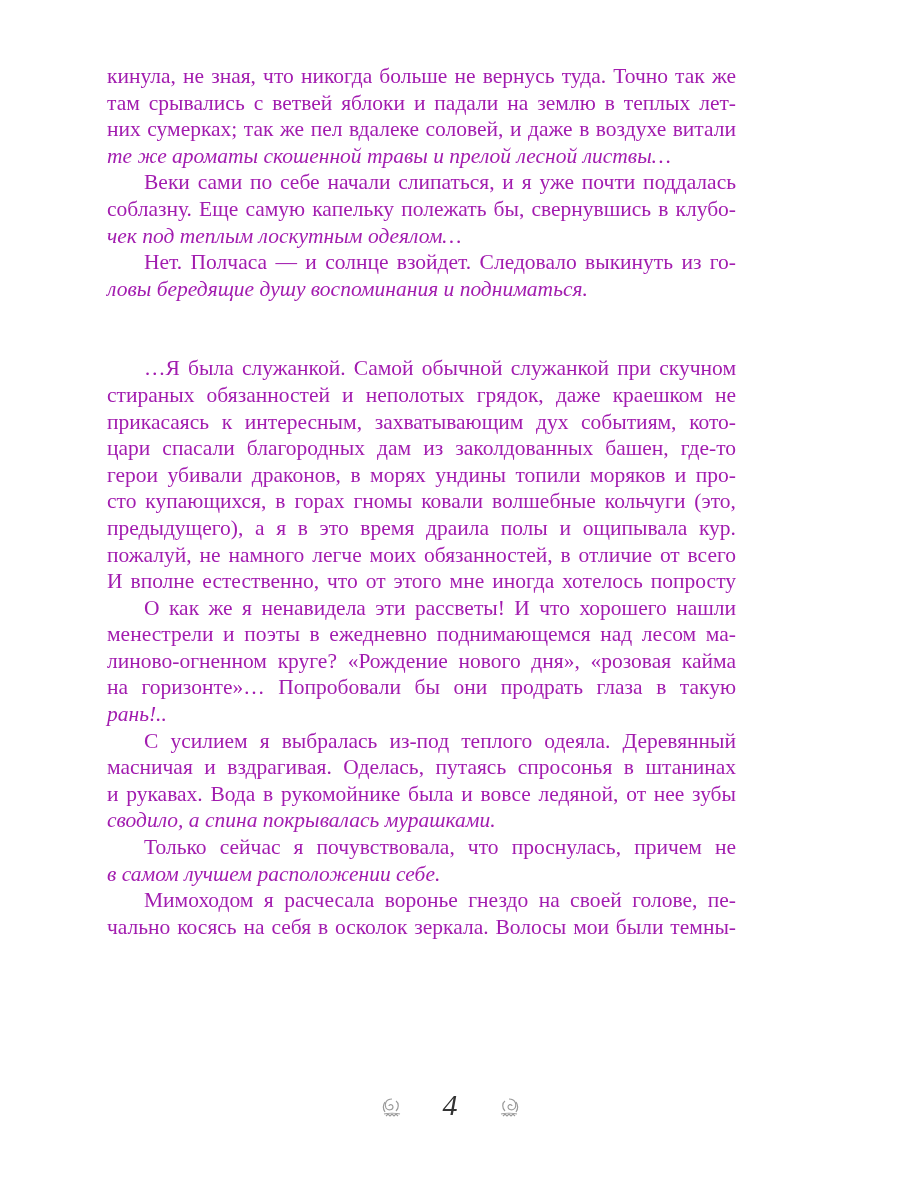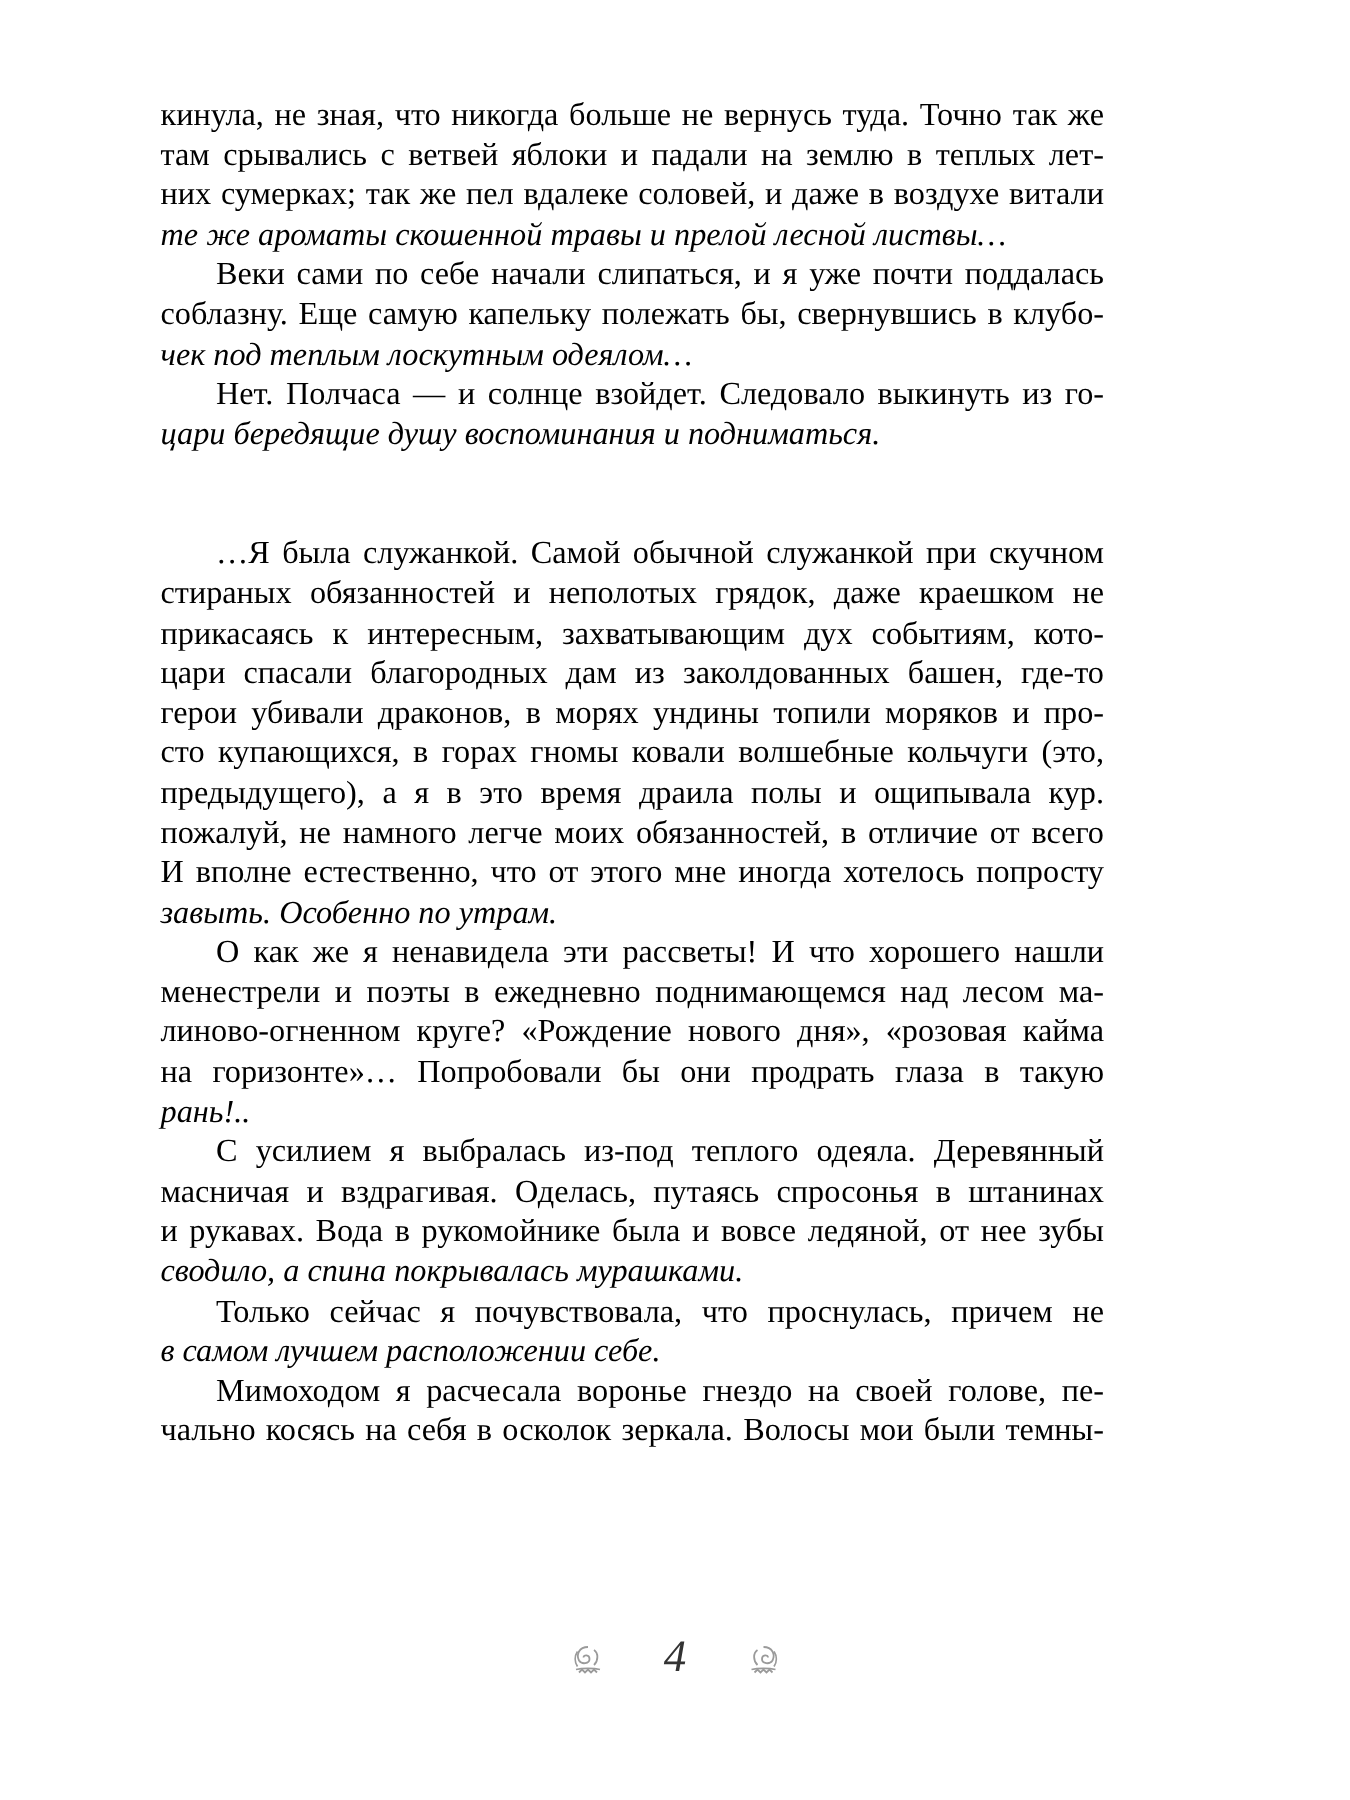--- a/index.html
+++ b/index.html
@@ -14,21 +14,21 @@
       overflow: hidden;
     }
     .page {
       position: absolute;
       left: 107px;
       top: 63px;
       width: 629px;
       font-family: "Liberation Serif", "DejaVu Serif", serif;
       font-size: 21.5px;
       line-height: 26.6px;
-      color: #000000;
+      color: #a21caf;
       text-align: justify;
       hyphens: manual;
     }
     .line {
       display: block;
       height: 26.6px;
       white-space: nowrap;
       text-align: justify;
       text-align-last: justify;
     }
@@ -75,36 +75,35 @@
     <span class="line">них сумерках; так же пел вдалеке соловей, и даже в воздухе витали</span>
     <span class="line last">те же ароматы скошенной травы и прелой лесной листвы…</span>
   </div>
   <div>
     <span class="line indent">Веки сами по себе начали слипаться, и я уже почти поддалась</span>
     <span class="line">соблазну. Еще самую капельку полежать бы, свернувшись в клубо-</span>
     <span class="line last">чек под теплым лоскутным одеялом…</span>
   </div>
   <div>
     <span class="line indent">Нет. Полчаса — и солнце взойдет. Следовало выкинуть из го-</span>
-    <span class="line last">цари бередящие душу воспоминания и подниматься.</span>
+    <span class="line last">ловы бередящие душу воспоминания и подниматься.</span>
   </div>
 
   <div class="gap"></div>
 
   <div>
     <span class="line indent">…Я была служанкой. Самой обычной служанкой при скучном</span>
     <span class="line">стираных обязанностей и неполотых грядок, даже краешком не</span>
     <span class="line">прикасаясь к интересным, захватывающим дух событиям, кото-</span>
     <span class="line">цари спасали благородных дам из заколдованных башен, где-то</span>
     <span class="line">герои убивали драконов, в морях ундины топили моряков и про-</span>
     <span class="line">сто купающихся, в горах гномы ковали волшебные кольчуги (это,</span>
     <span class="line">предыдущего), а я в это время драила полы и ощипывала кур.</span>
     <span class="line">пожалуй, не намного легче моих обязанностей, в отличие от всего</span>
     <span class="line">И вполне естественно, что от этого мне иногда хотелось попросту</span>
-    <span class="line last">завыть. Особенно по утрам.</span>
   </div>
   <div>
     <span class="line indent">О как же я ненавидела эти рассветы! И что хорошего нашли</span>
     <span class="line">менестрели и поэты в ежедневно поднимающемся над лесом ма-</span>
     <span class="line">линово-огненном круге? «Рождение нового дня», «розовая кайма</span>
     <span class="line">на горизонте»… Попробовали бы они продрать глаза в такую</span>
     <span class="line last">рань!..</span>
   </div>
   <div>
     <span class="line indent">С усилием я выбралась из-под теплого одеяла. Деревянный</span>

